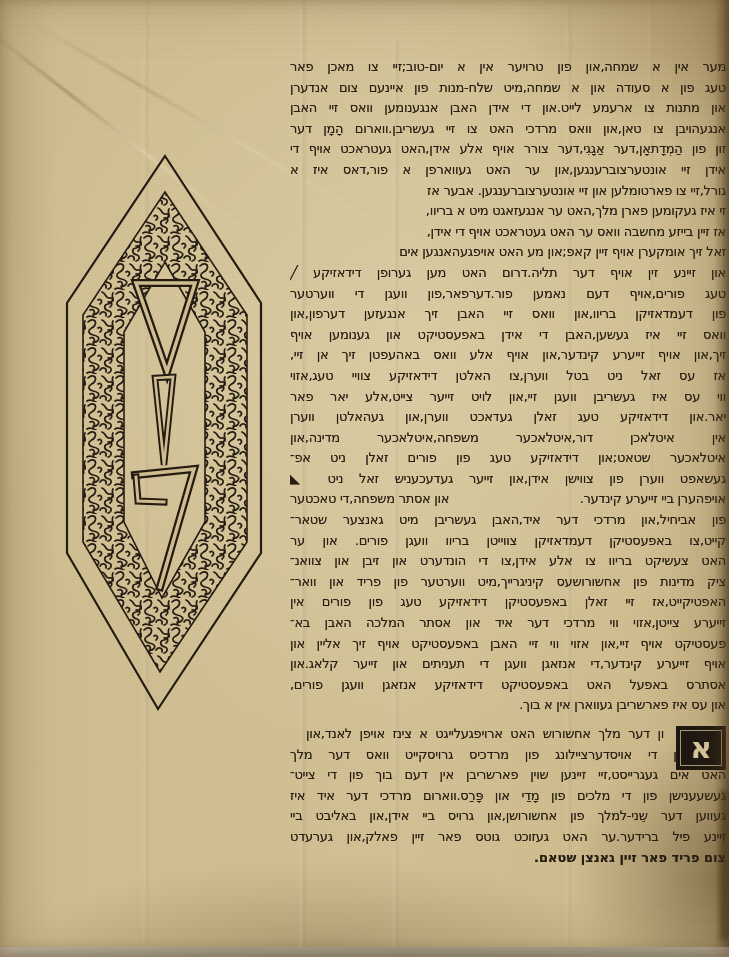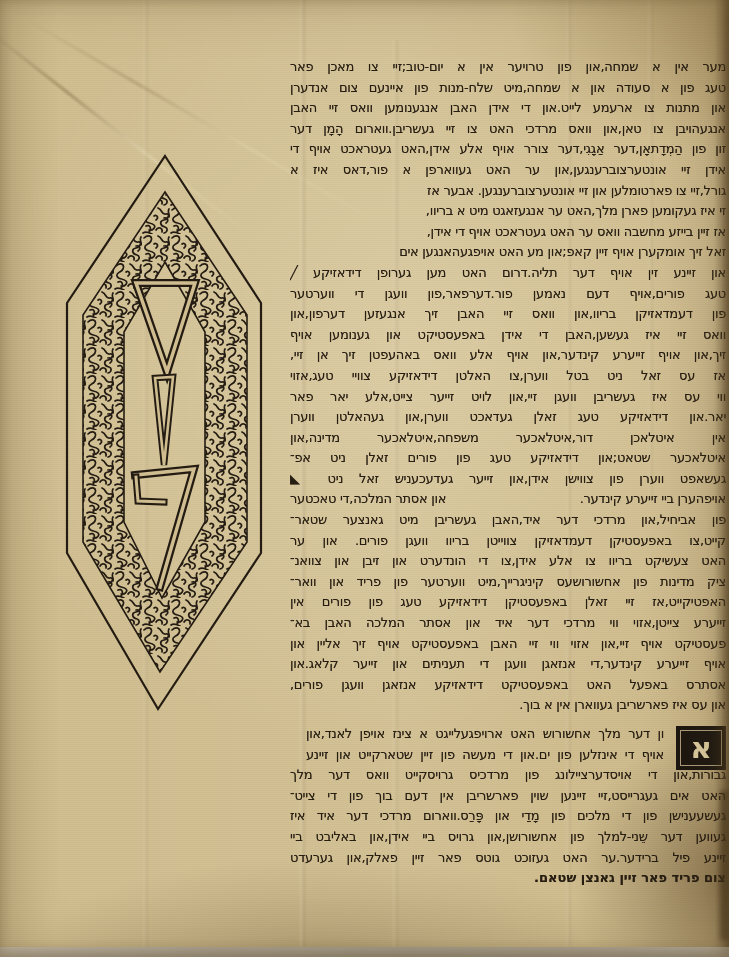--- a/index.html
+++ b/index.html
@@ -116,39 +116,38 @@
         <div class="tline">וואס זיי איז געשען,האבן די אידן באפעסטיקט און גענומען אויף</div>
         <div class="tline">זיך,און אויף זייערע קינדער,און אויף אלע וואס באהעפטן זיך אן זיי,</div>
         <div class="tline">אז עס זאל ניט בטל ווערן,צו האלטן דידאזיקע צוויי טעג,אזוי</div>
         <div class="tline">ווי עס איז געשריבן וועגן זיי,און לויט זייער צייט,אלע יאר פאר</div>
         <div class="tline">יאר.און דידאזיקע טעג זאלן געדאכט ווערן,און געהאלטן ווערן</div>
         <div class="tline">אין איטלאכן דור,איטלאכער משפחה,איטלאכער מדינה,און</div>
         <div class="tline">איטלאכער שטאט;און דידאזיקע טעג פון פורים זאלן ניט אפ־</div>
         <div class="tline">געשאפט ווערן פון צווישן אידן,און זייער געדעכעניש זאל ניט ◣</div>
         <div class="tline split">
           <span>אויפהערן ביי זייערע קינדער.</span>
-          <span>און אסתר המלכה,די טאכטער</span>
+          <span>און אסתר משפחה,די טאכטער</span>
         </div>
         <div class="tline">פון אביחיל,און מרדכי דער איד,האבן געשריבן מיט גאנצער שטאר־</div>
         <div class="tline">קייט,צו באפעסטיקן דעמדאזיקן צווייטן בריוו וועגן פורים. און ער</div>
         <div class="tline">האט צעשיקט בריוו צו אלע אידן,צו די הונדערט און זיבן און צוואנ־</div>
         <div class="tline">ציק מדינות פון אחשורושעס קיניגרייך,מיט ווערטער פון פריד און וואר־</div>
         <div class="tline">האפטיקייט,אז זיי זאלן באפעסטיקן דידאזיקע טעג פון פורים אין</div>
         <div class="tline">זייערע צייטן,אזוי ווי מרדכי דער איד און אסתר המלכה האבן בא־</div>
         <div class="tline">פעסטיקט אויף זיי,און אזוי ווי זיי האבן באפעסטיקט אויף זיך אליין און</div>
         <div class="tline">אויף זייערע קינדער,די אנזאגן וועגן די תעניתים און זייער קלאג.און</div>
         <div class="tline">אסתרס באפעל האט באפעסטיקט דידאזיקע אנזאגן וועגן פורים,</div>
         <div class="tline end">און עס איז פארשריבן געווארן אין א בוך.</div>
       </div>
     <div class="sec2">
       <div class="dropcap">
         <span>א</span>
       </div>
     <div class="tline indent">ון דער מלך אחשורוש האט ארויפגעלייגט א צינז אויפן לאנד,און</div>
-        <div class="tline indent">אויף די אינזלען פון ים.און די מעשה פון זיין שטארקייט און זיינע</div>
         <div class="tline">גבורות,און די אויסדערציילונג פון מרדכיס גרויסקייט וואס דער מלך</div>
         <div class="tline">האט אים געגרייסט,זיי זיינען שוין פארשריבן אין דעם בוך פון די צייט־</div>
         <div class="tline">געשעענישן פון די מלכים פון מָדַי און פָּרַס.ווארום מרדכי דער איד איז</div>
         <div class="tline">געווען דער שֵני-למלך פון אחשורושן,און גרויס ביי אידן,און באליבט ביי</div>
         <div class="tline">זיינע פיל ברידער.ער האט געזוכט גוטס פאר זיין פאלק,און גערעדט</div>
         <div class="tline end bold">צום פריד פאר זיין גאנצן שטאם.</div>
       </div>
   </div>
 
   <div class="edge-right"></div>

